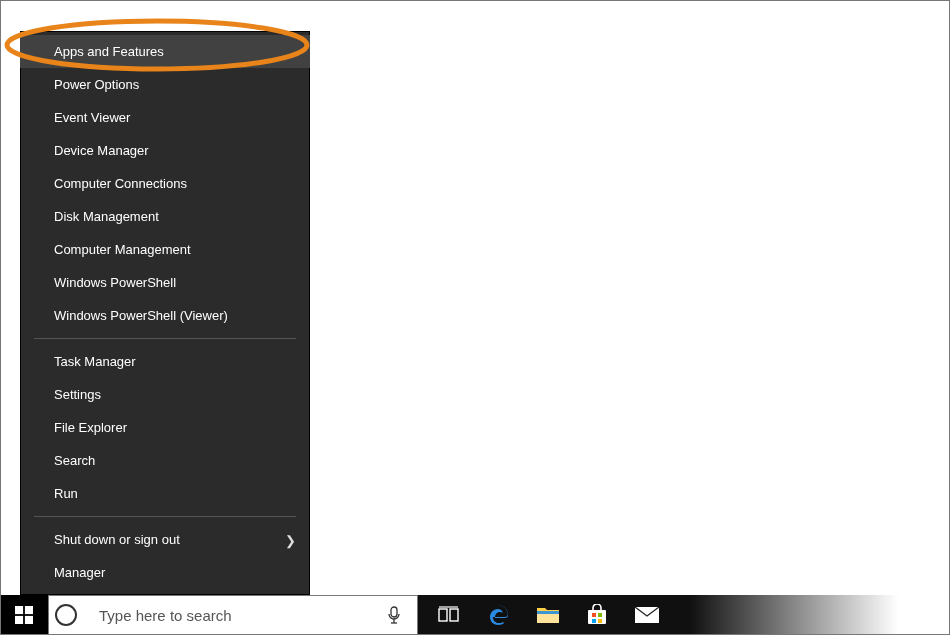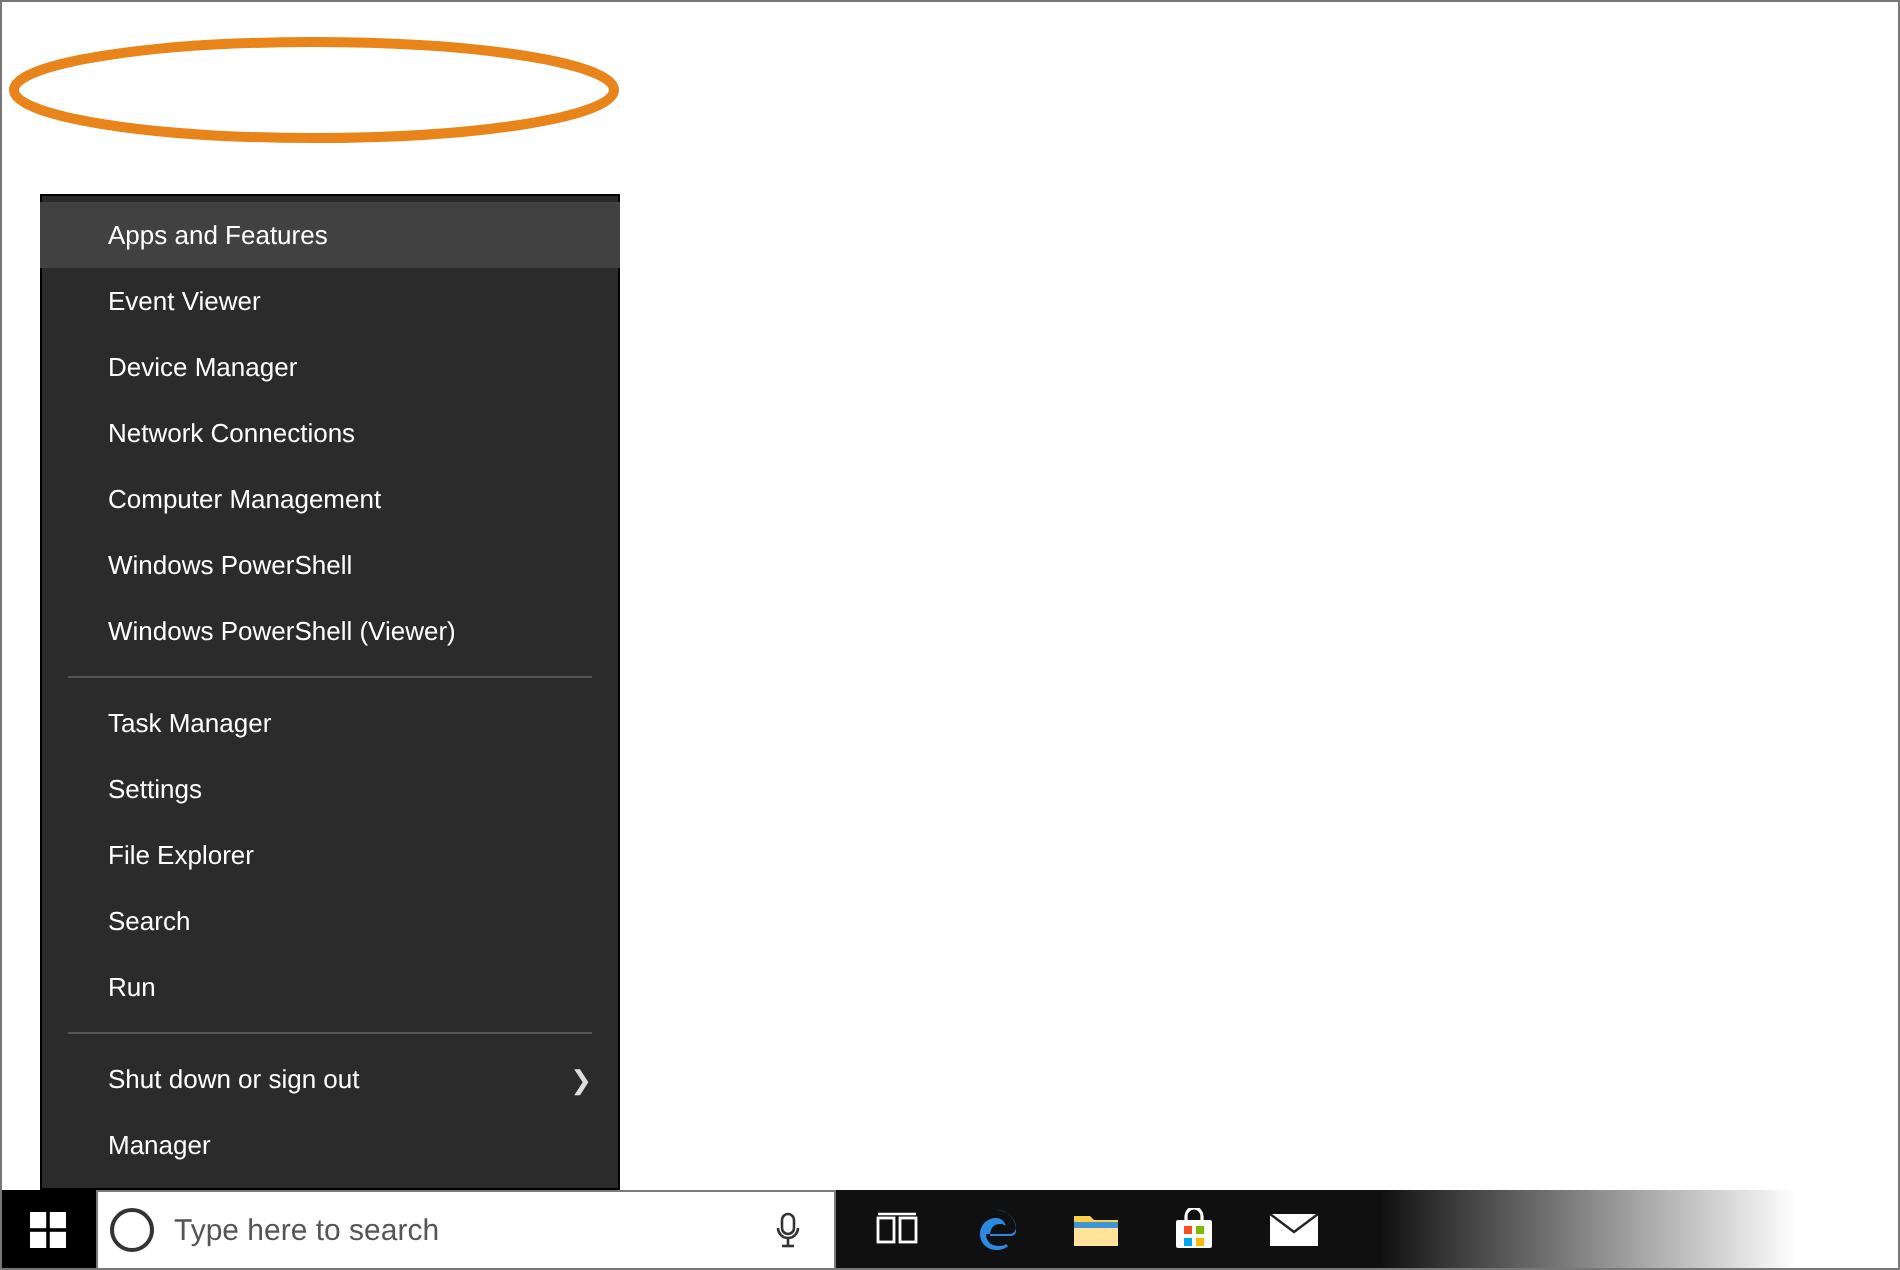--- a/index.html
+++ b/index.html
@@ -40,21 +40,21 @@
     justify-content: center;
     background: #000;
   }
   .start-button svg { width: 18px; height: 18px; }
   .search-box {
     flex: 0 0 370px;
     background: #ffffff;
     display: flex;
     align-items: center;
     padding: 0 16px 0 6px;
-    gap: 8px;
+    gap: 20px;
     border: 1px solid #7a7a7a;
     box-sizing: border-box;
   }
   .search-box .cortana {
     width: 22px; height: 22px;
     border: 2px solid #333;
     border-radius: 50%;
     box-sizing: border-box;
   }
   .search-box input {
@@ -130,23 +130,25 @@
     border: 1px solid #777;
     pointer-events: none;
     box-sizing: border-box;
   }
 </style>
 </head>
 <body>
 
 <div class="winx-menu" id="winx-menu">
     <div class="winx-item hover">Apps and Features</div>
+    <div class="winx-item">Power Options</div>
     <div class="winx-item">Event Viewer</div>
     <div class="winx-item">Device Manager</div>
-    <div class="winx-item">Network Connections</div>
+    <div class="winx-item">Computer Connections</div>
+    <div class="winx-item">Disk Management</div>
     <div class="winx-item">Computer Management</div>
     <div class="winx-item">Windows PowerShell</div>
     <div class="winx-item">Windows PowerShell (Viewer)</div>
     <hr class="winx-sep">
     <div class="winx-item">Task Manager</div>
     <div class="winx-item">Settings</div>
     <div class="winx-item">File Explorer</div>
     <div class="winx-item">Search</div>
     <div class="winx-item">Run</div>
     <hr class="winx-sep">

